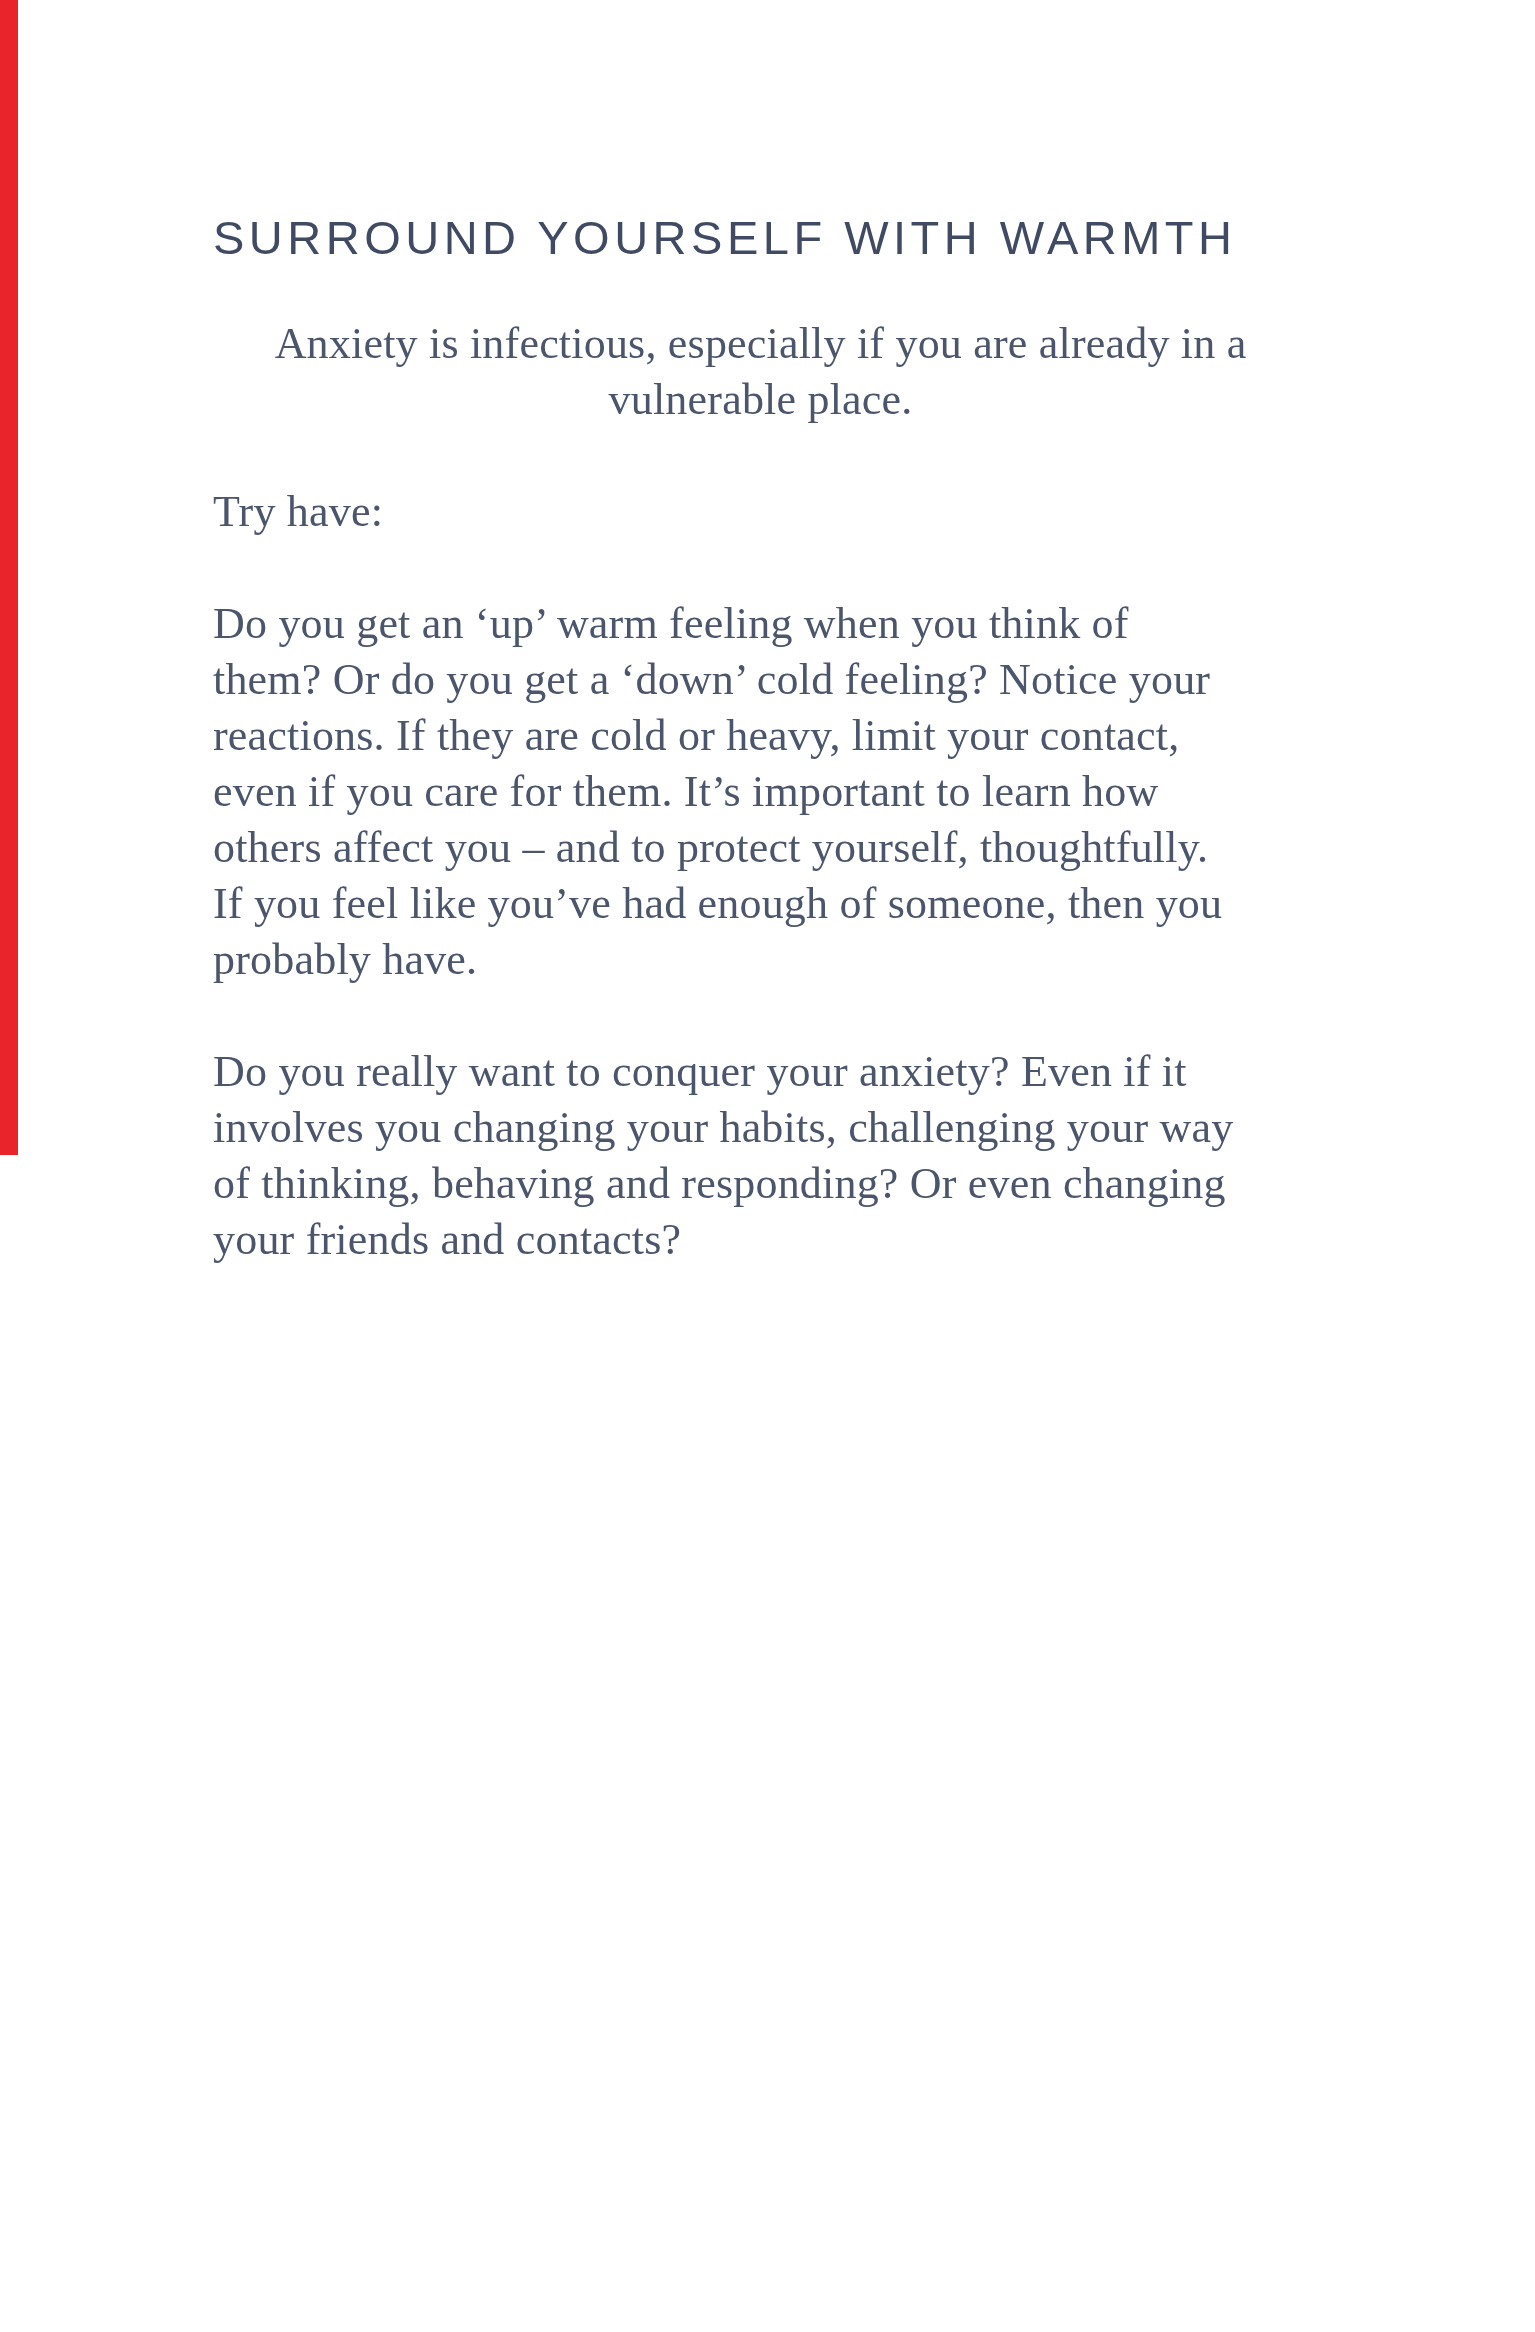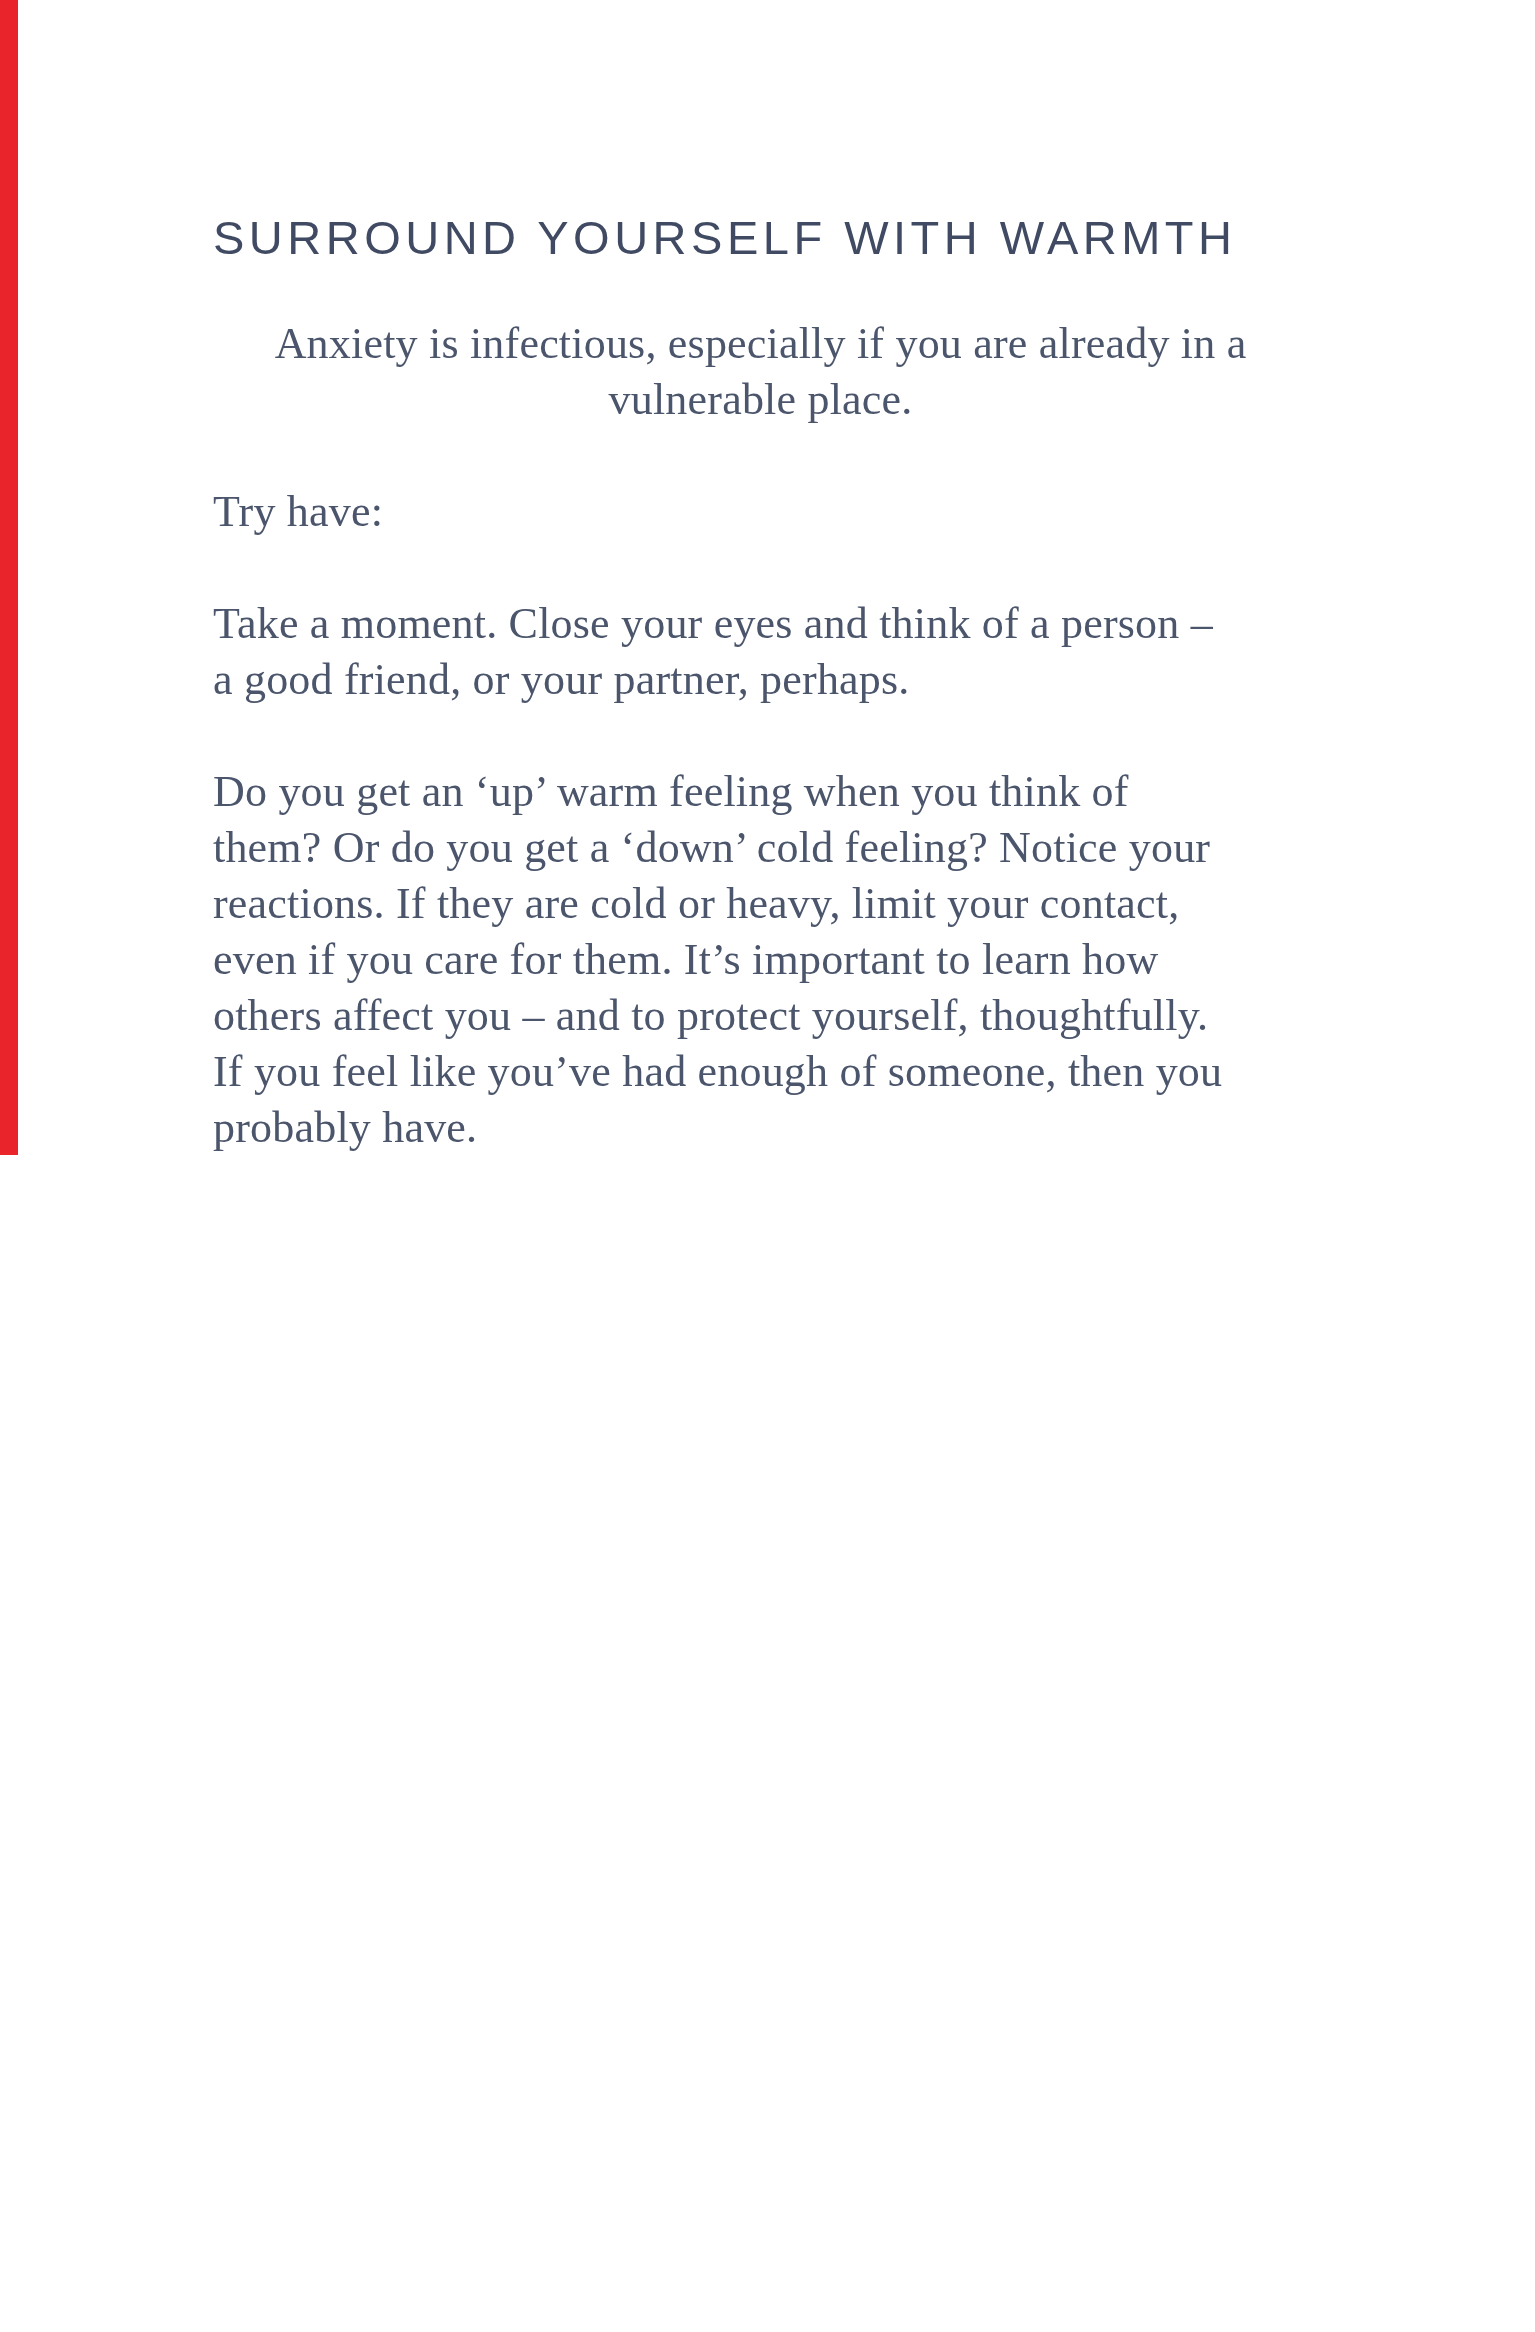--- a/index.html
+++ b/index.html
@@ -52,19 +52,19 @@
   <div class="ribbon" style="background: rgb(233, 36, 43);"></div>
 
   <div class="content">
 
     <h1 class="heading" style="color: rgb(64, 75, 99);">SURROUND YOURSELF WITH WARMTH</h1>
 
     <p class="para" style="color: rgb(75, 85, 107); text-align: center;">Anxiety is infectious, especially if you are already in a<br>vulnerable place.</p>
 
     <p class="para" style="color: rgb(75, 85, 107);">Try have:</p>
 
-    <p class="para" style="color: rgb(75, 85, 107);">Take a moment. Close your eyes and think of a person –<br>a good friend, or your partner, perhaps.</p>
 
     <p class="para" style="color: rgb(75, 85, 107);">Do you get an ‘up’ warm feeling when you think of<br>them? Or do you get a ‘down’ cold feeling? Notice your<br>reactions. If they are cold or heavy, limit your contact,<br>even if you care for them. It’s important to learn how<br>others affect you – and to protect yourself, thoughtfully.<br>If you feel like you’ve had enough of someone, then you<br>probably have.</p>
 
+    <p class="para" style="color: rgb(75, 85, 107);">Do you really want to conquer your anxiety? Even if it<br>involves you changing your habits, challenging your way<br>of thinking, behaving and responding? Or even changing<br>your friends and contacts?</p>
 
   </div>
 </div>
 
 </body></html>

